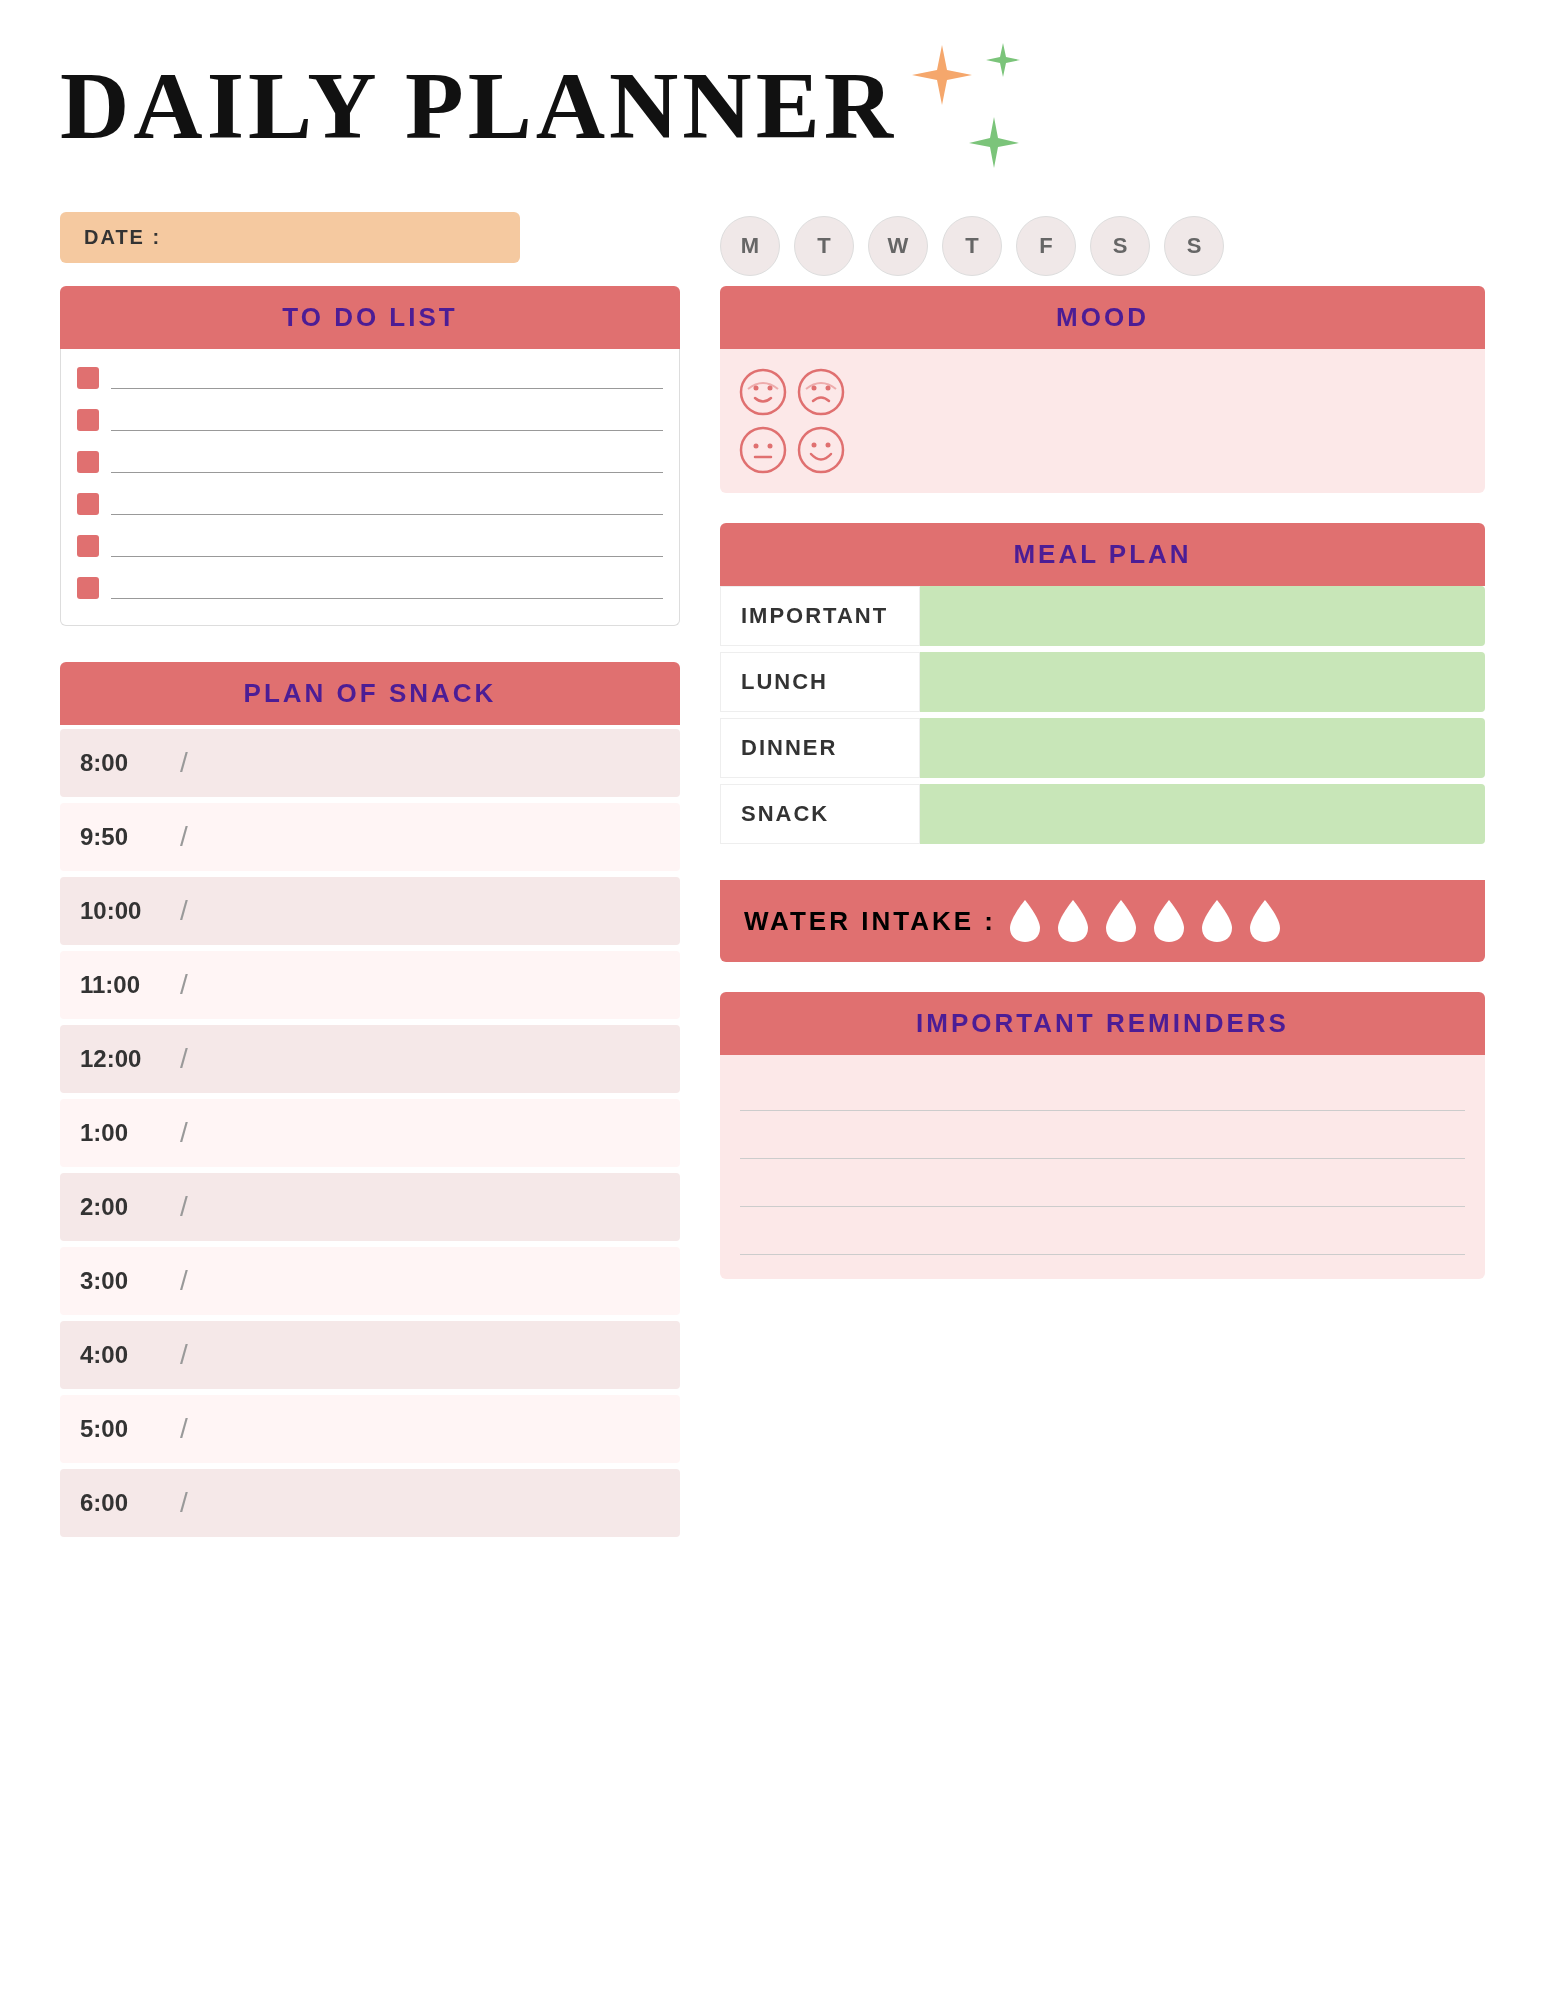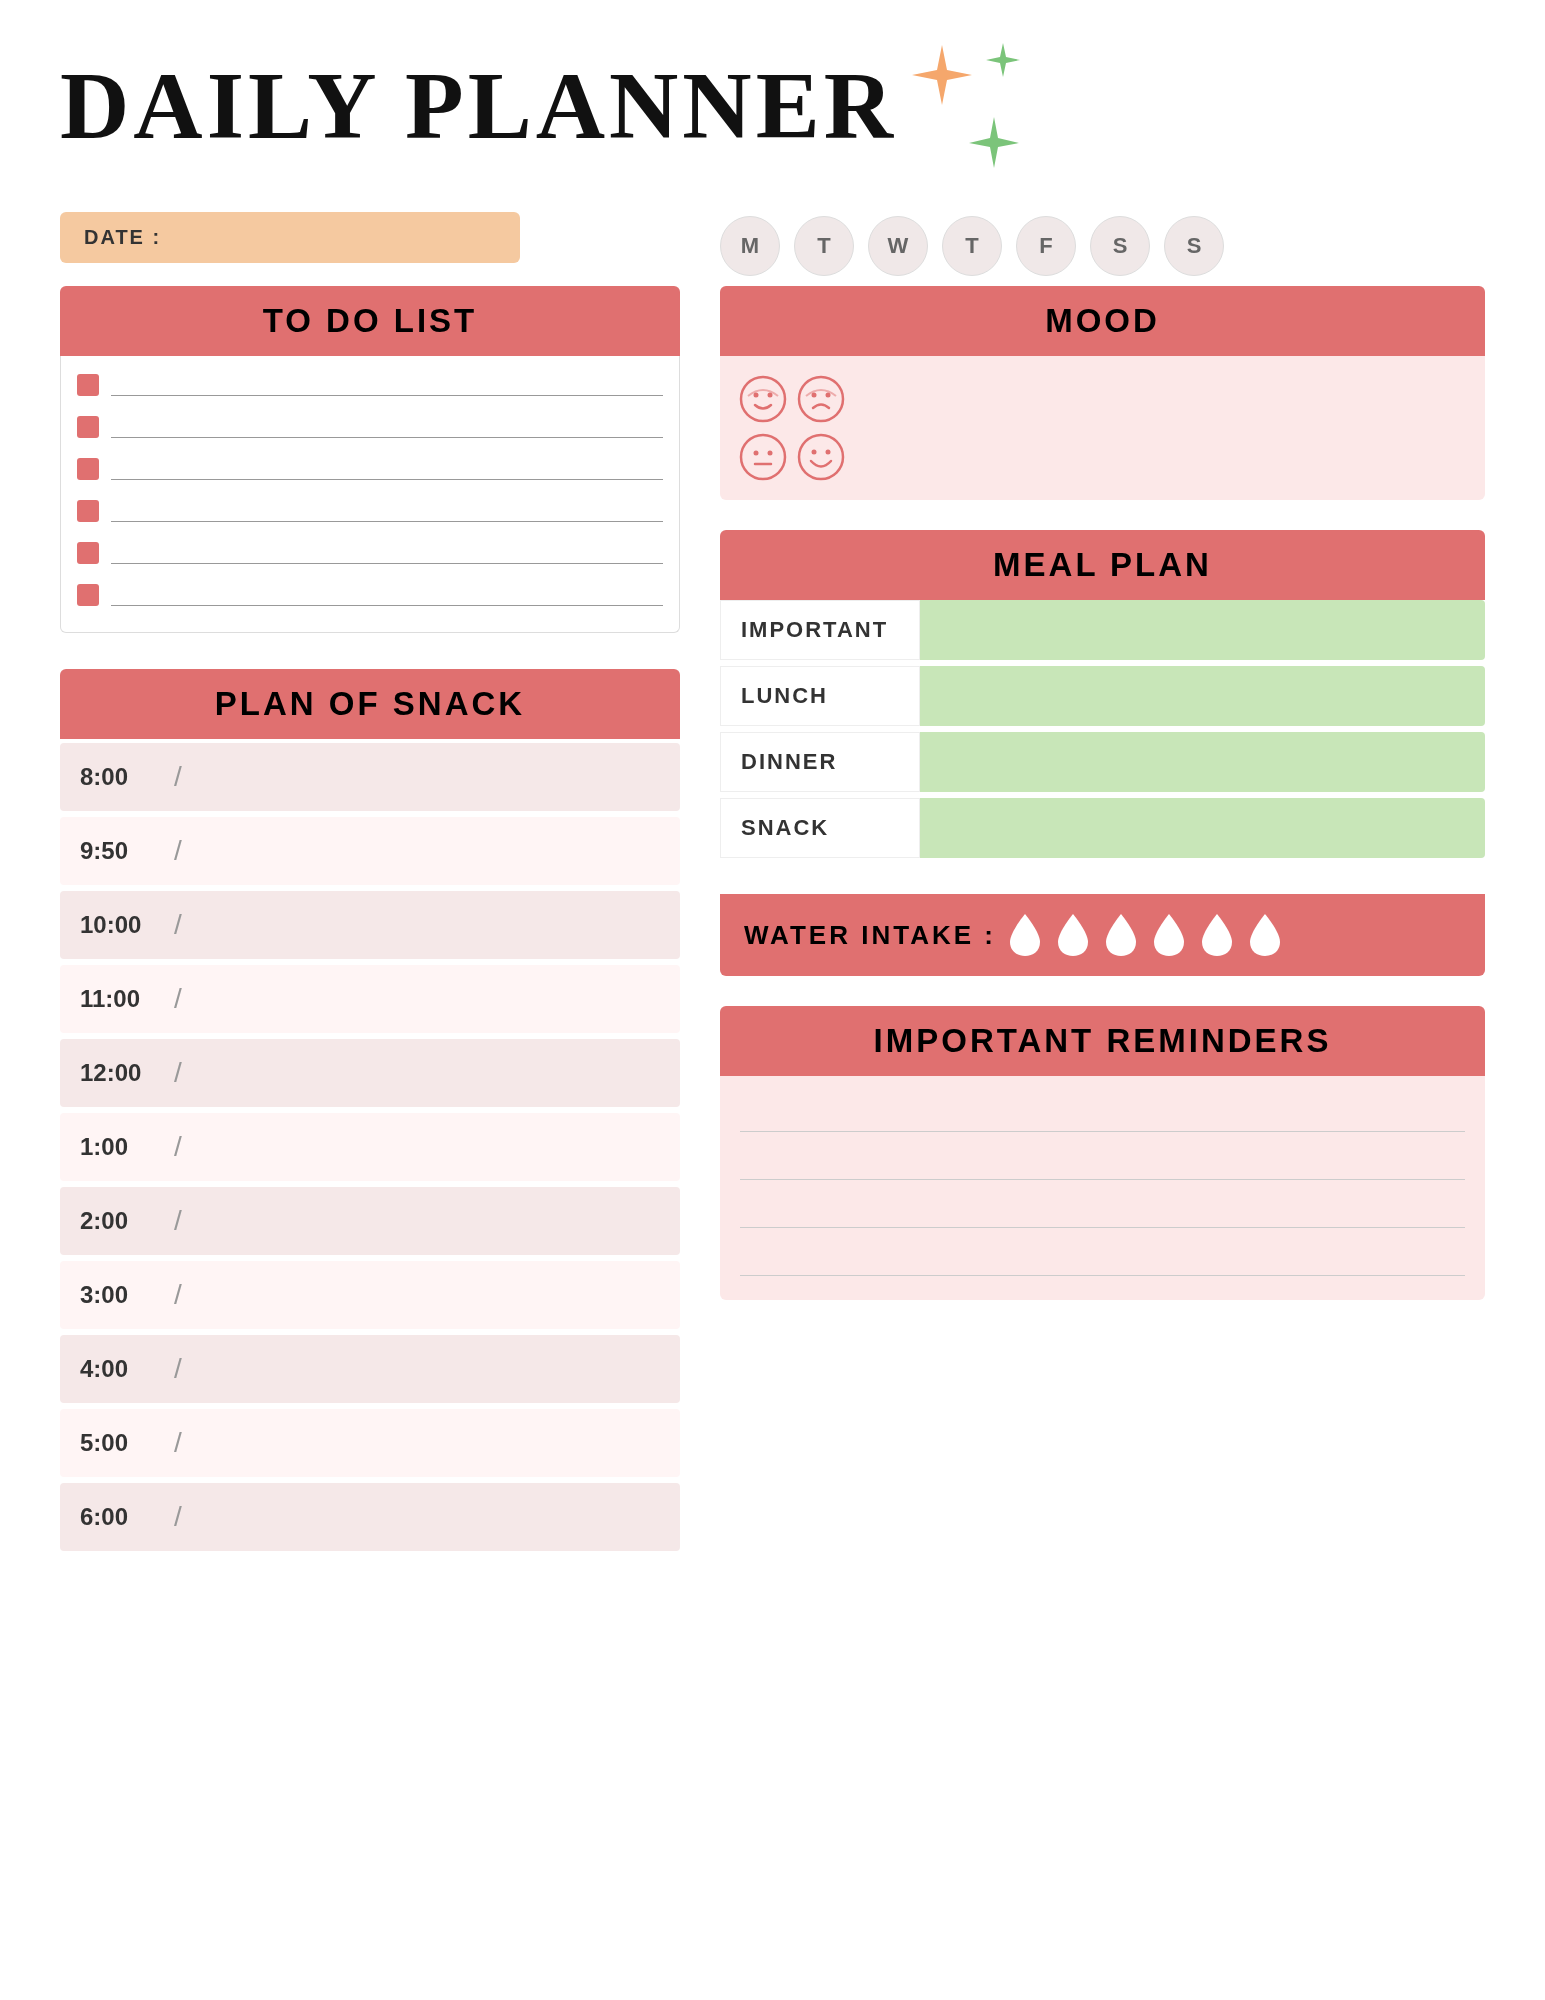--- a/index.html
+++ b/index.html
@@ -81,23 +81,23 @@
       justify-content: center;
       font-size: 22px;
       font-weight: 600;
       color: #666;
       border: 1.5px solid #ddd;
     }
 
     
     .section-header {
       background: #e07070;
-      color: #000000;
+      color: #4c1d95;
       text-align: center;
-      font-size: 33px;
+      font-size: 26px;
       font-weight: 700;
       letter-spacing: 3px;
       padding: 16px 10px;
       border-radius: 6px 6px 0 0;
       margin-bottom: 0;
     }
 
     
     .todo-section {
       margin-bottom: 36px;
@@ -137,21 +137,21 @@
       margin-bottom: 0;
     }
 
     .plan-items {
       margin-top: 4px;
     }
 
     .plan-item {
       display: flex;
       align-items: center;
-      gap: 14px;
+      gap: 20px;
       background: #f5e8e8;
       padding: 18px 20px;
       margin-bottom: 6px;
       border-radius: 4px;
     }
 
     .plan-item:nth-child(even) {
       background: #fff5f5;
     }
 

